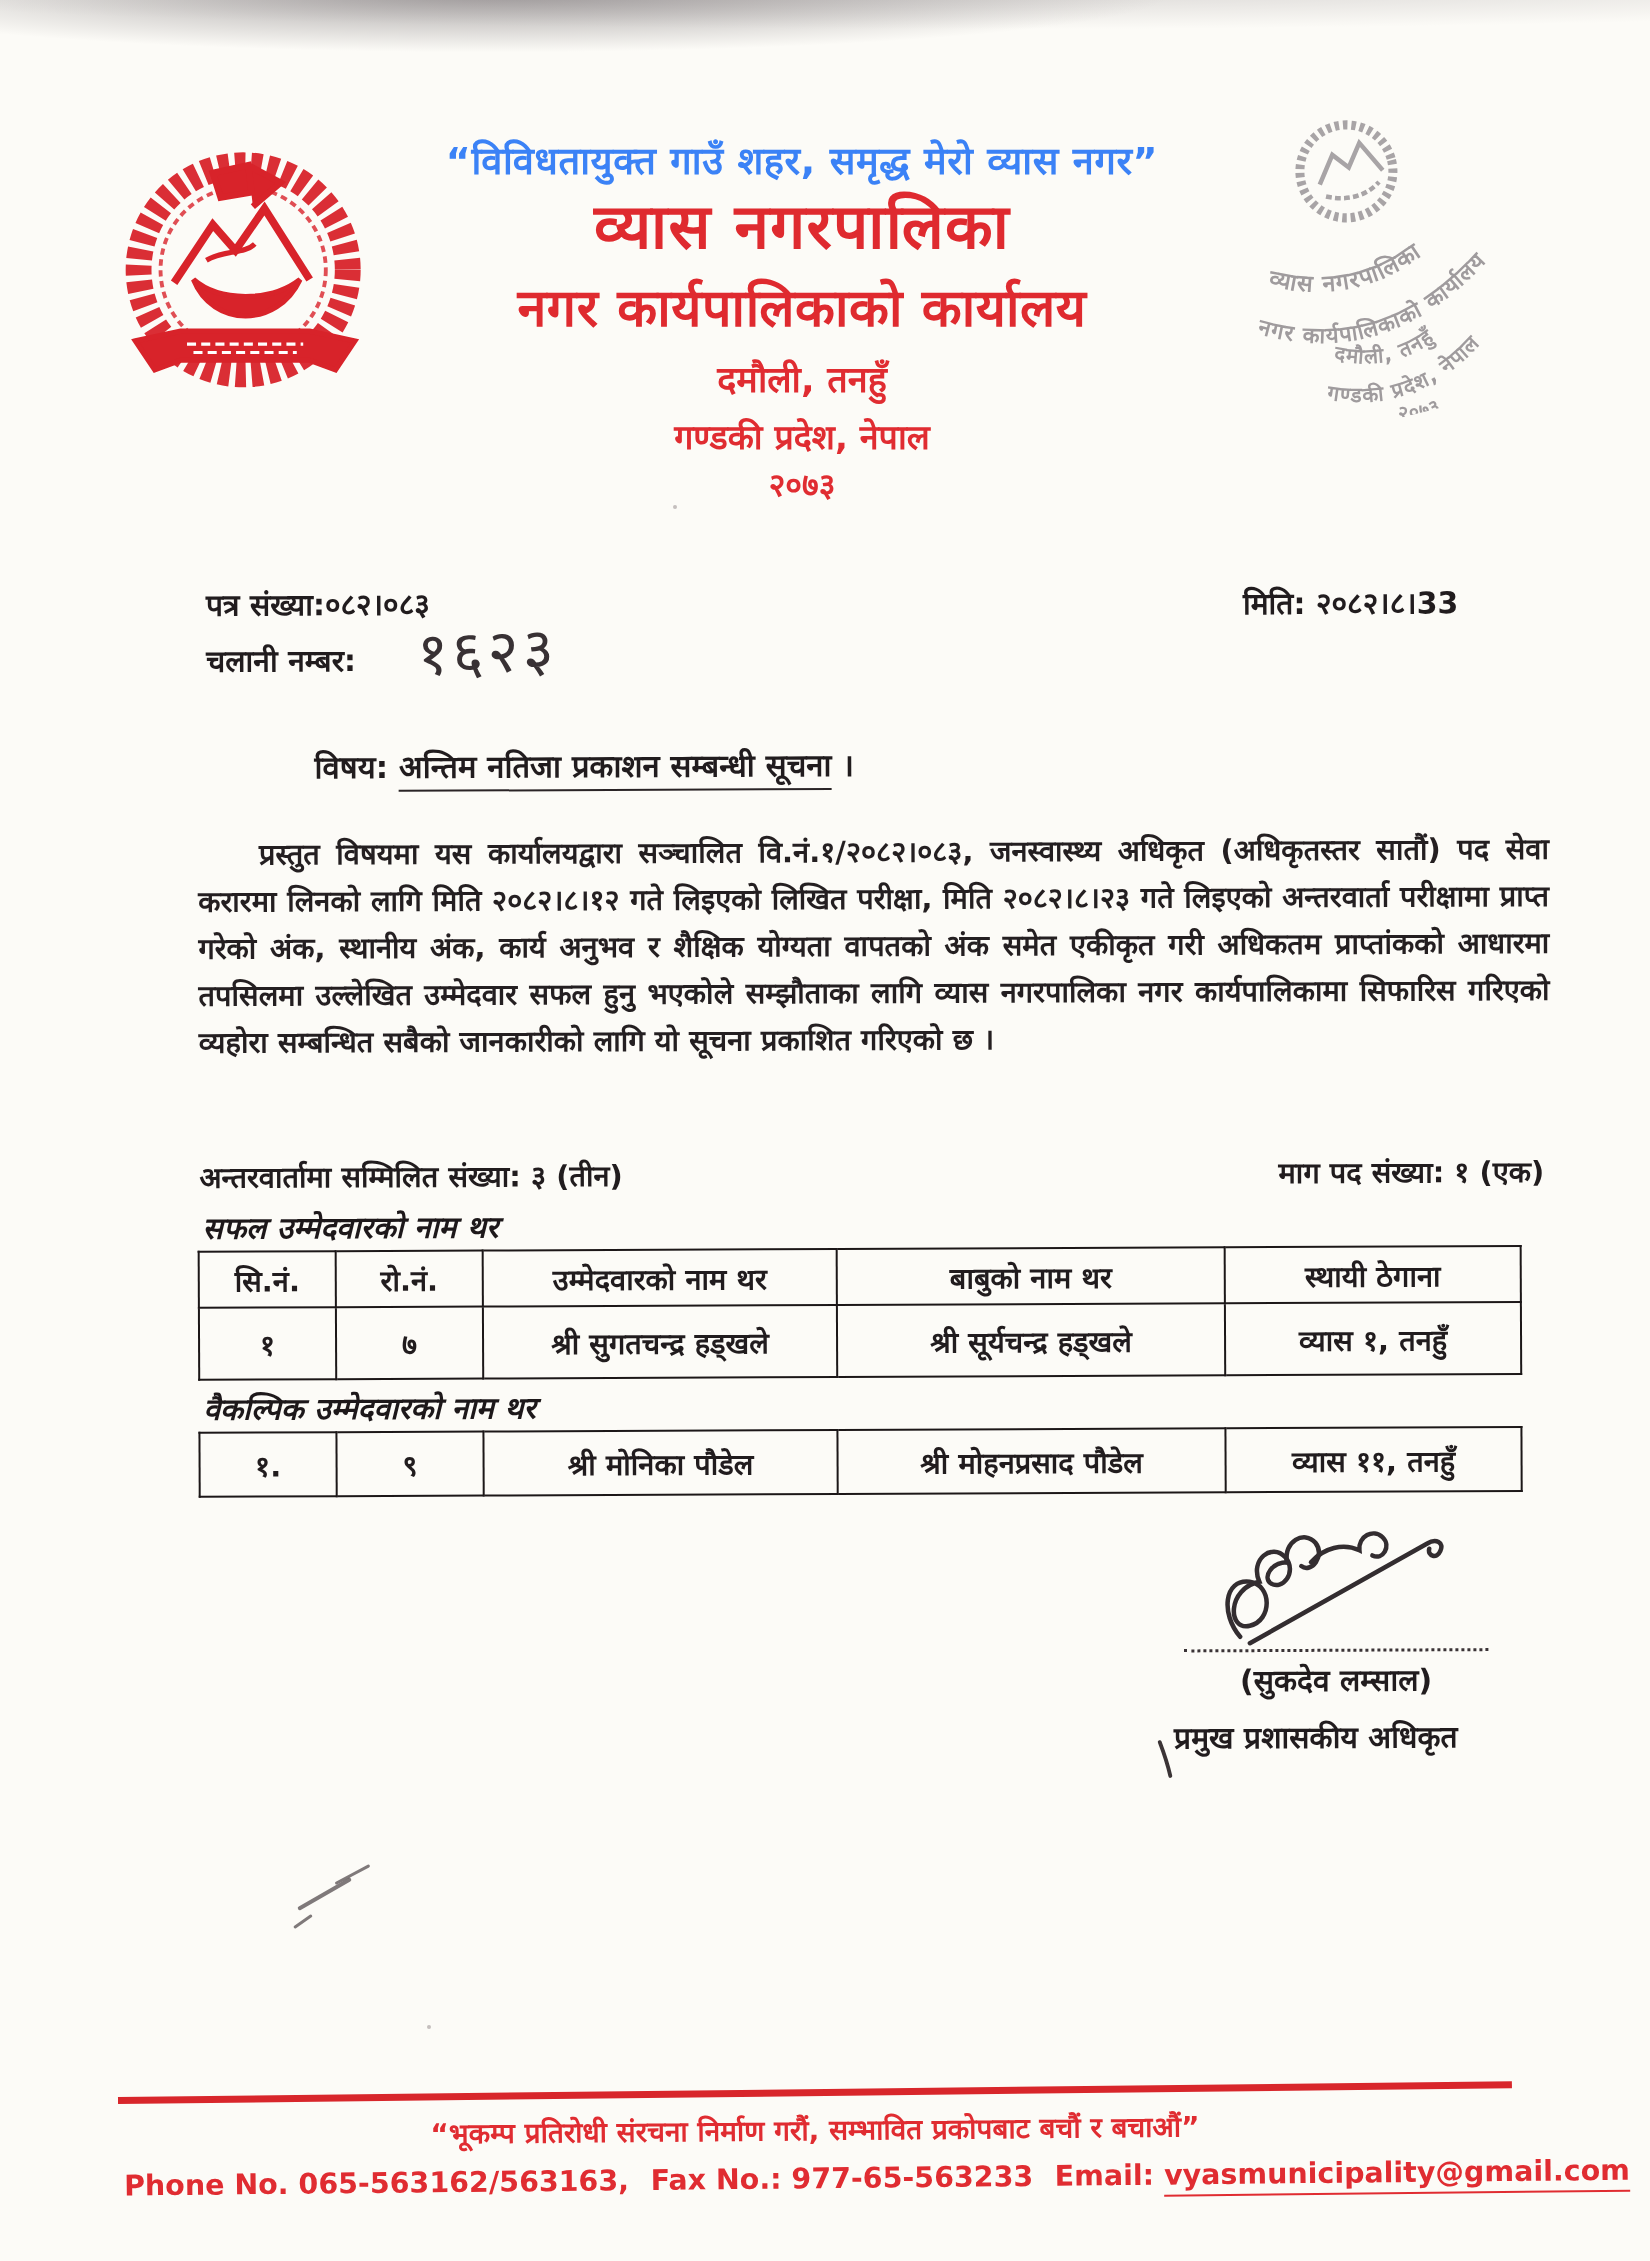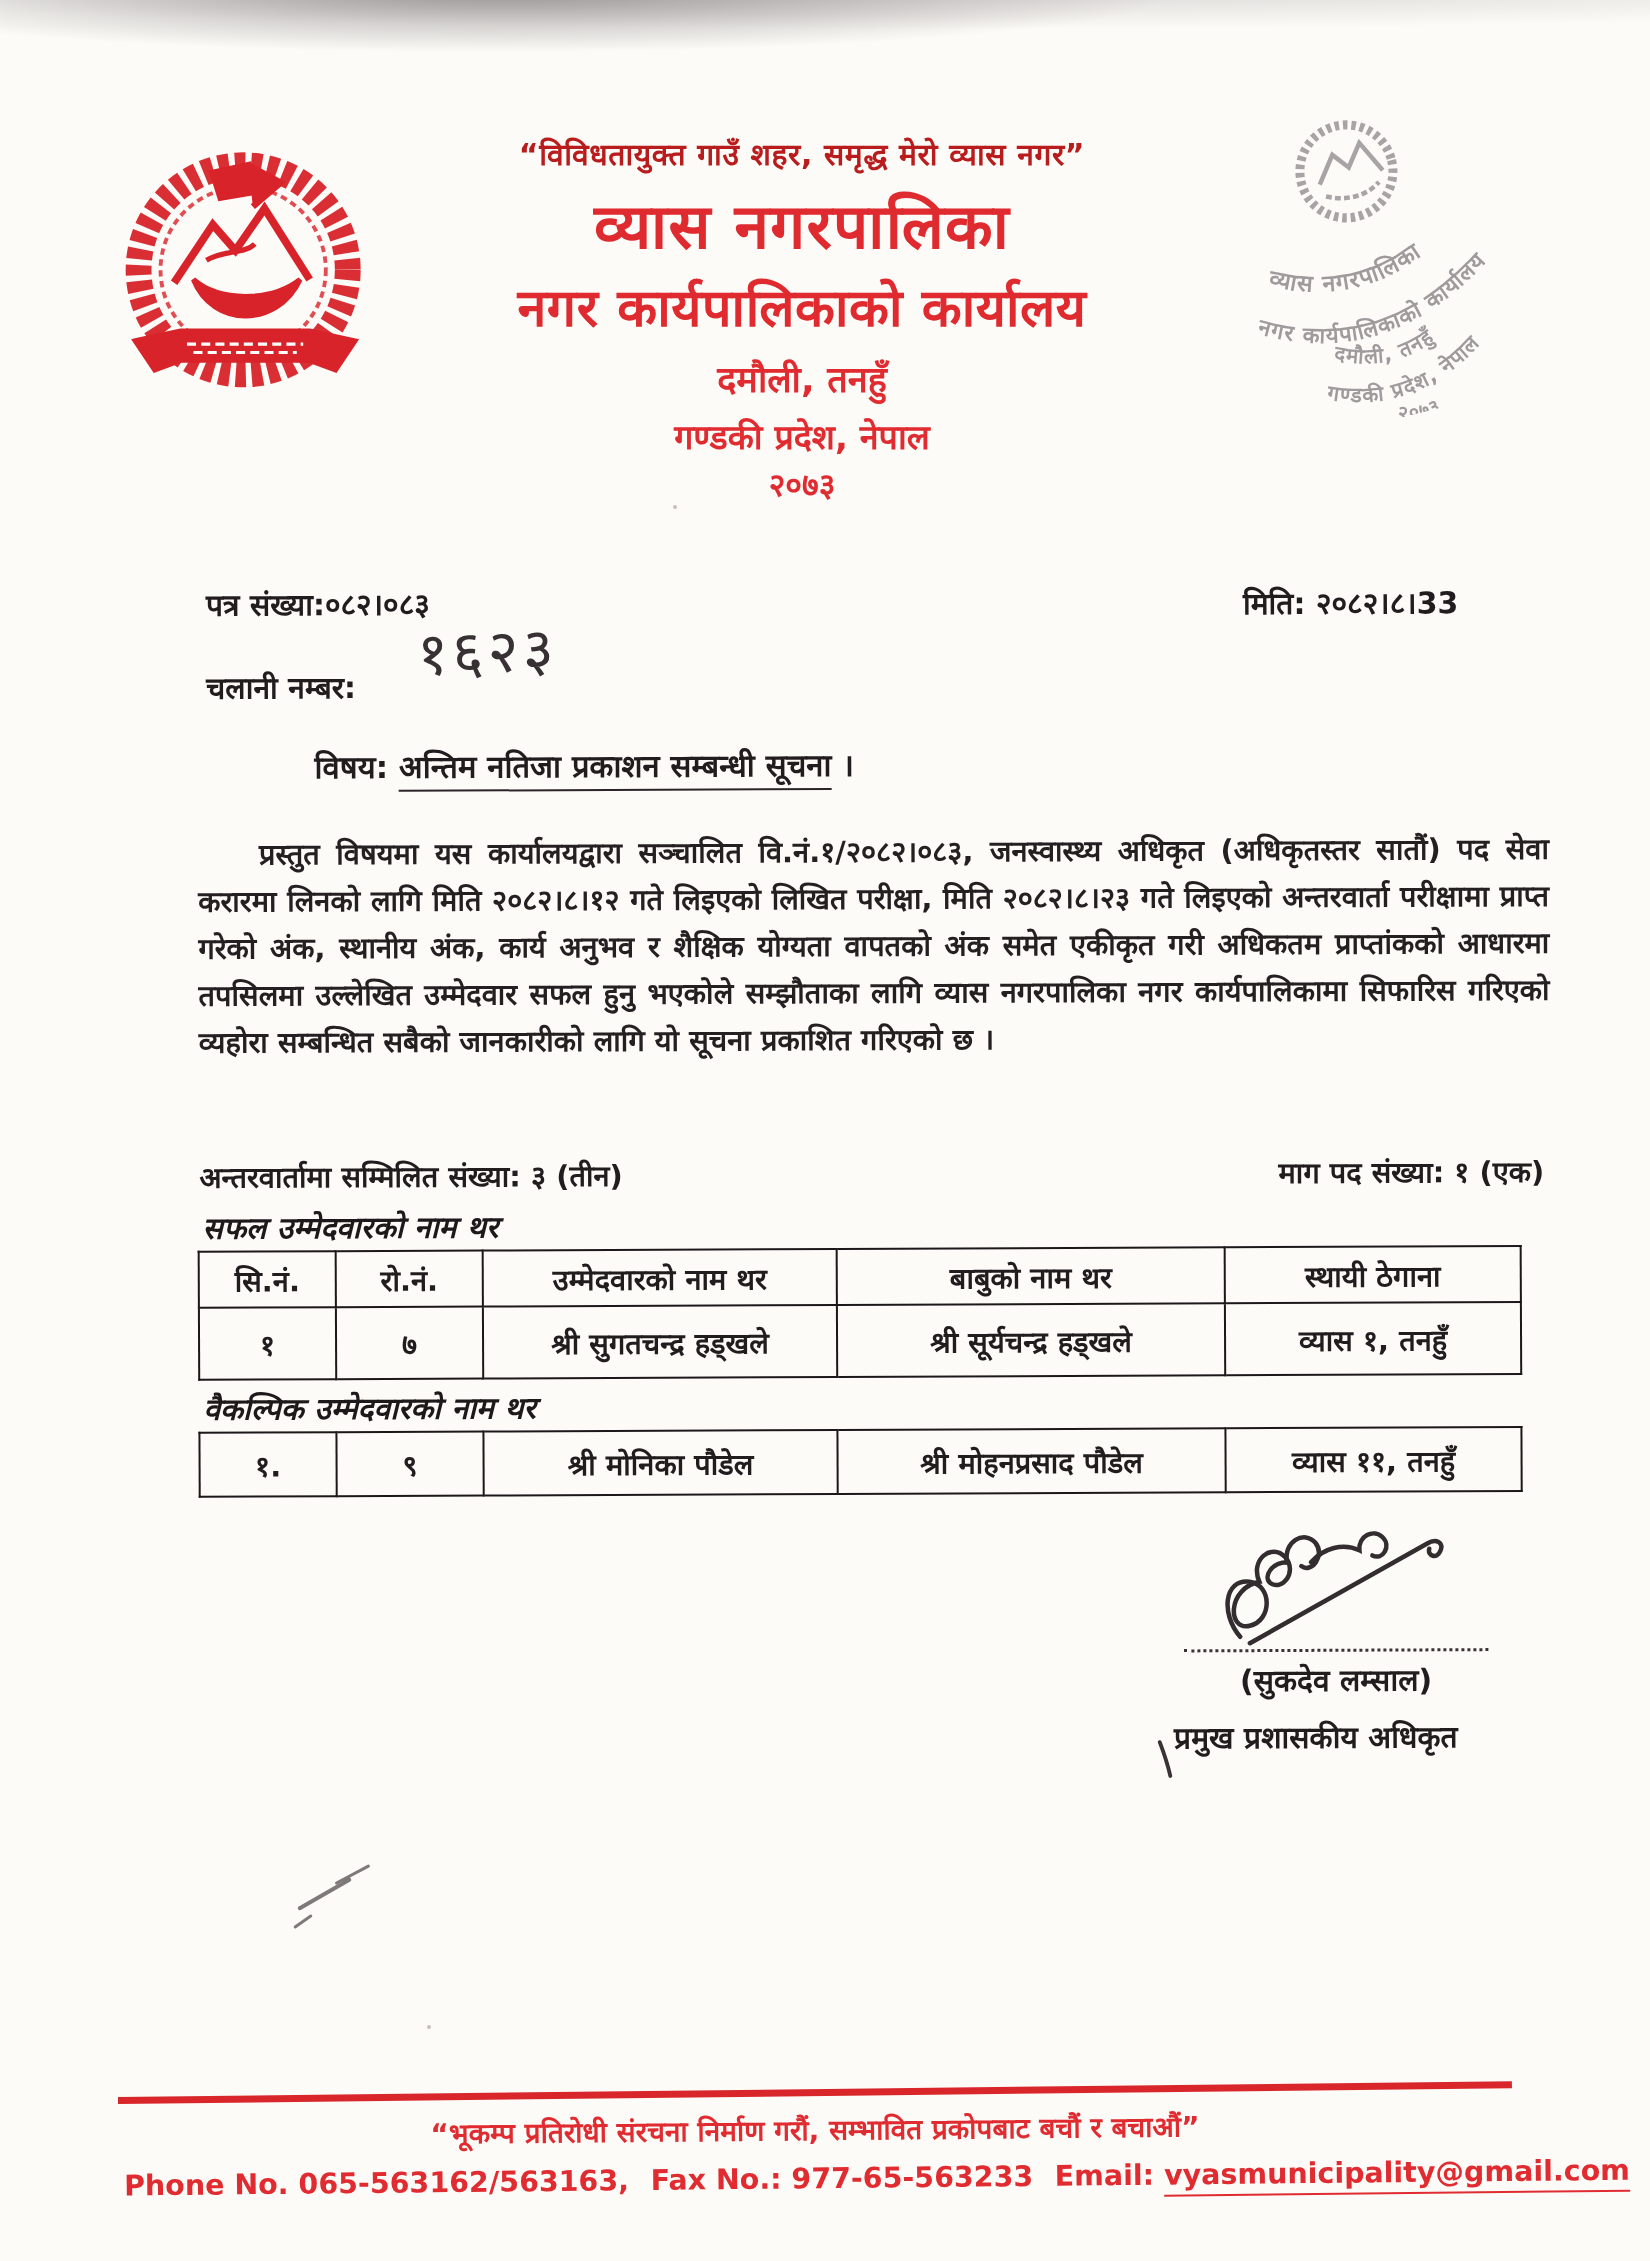--- a/index.html
+++ b/index.html
@@ -17,35 +17,35 @@
     background:
       radial-gradient(ellipse 970px 84px at 492px -6.5px, rgba(95,88,92,.55), transparent 70%),
       radial-gradient(ellipse 1682px 65px at 970px -19.4px, rgba(120,112,116,.30), transparent 75%);
     pointer-events:none;
   }
   .pencil-mark{position:absolute;background:#4a4144;border-radius:1.9px;opacity:.7;}
   .speck{position:absolute;background:#8d8386;border-radius:50%;opacity:.5;}
 
   
   .letterhead{position:absolute;left:233px;top:0;width:1138px;text-align:center;}
-  .slogan-top{position:absolute;left:0;top:133px;width:1138px;font-size:30px;font-weight:700;color:#b91c1c;letter-spacing:0.6px;}
+  .slogan-top{position:absolute;left:0;top:133px;width:1138px;font-size:38px;font-weight:700;color:#3b82f6;letter-spacing:0.6px;}
   .org-title{position:absolute;left:0;top:182px;width:1138px;font-size:62px;font-weight:800;color:#df2a2f;letter-spacing:1.3px;}
   .org-office{position:absolute;left:0;top:270px;width:1138px;font-size:52px;font-weight:800;color:#df2a2f;letter-spacing:0.6px;}
   .org-place{position:absolute;left:0;top:354px;width:1138px;font-size:36px;font-weight:800;color:#e02c31;}
   .org-province{position:absolute;left:0;top:413px;width:1138px;font-size:34px;font-weight:800;color:#e02c31;}
   .org-year{position:absolute;left:0;top:462px;width:1138px;font-size:32px;font-weight:800;color:#e02c31;}
 
   .logo{position:absolute;left:116px;top:147px;width:255px;height:278px;}
   .stamp{position:absolute;left:1206px;top:91px;width:323px;height:330px;transform:rotate(-14deg);opacity:.82;}
 
   
   .doc{position:absolute;left:0;top:0;width:1651px;height:2261px;transform:rotate(-0.25deg);transform-origin:825px 1100px;}
 
   .ref-letter-no{position:absolute;left:208px;top:581px;font-size:30px;font-weight:600;}
-  .ref-chalani{position:absolute;left:208px;top:664px;font-size:30px;font-weight:600;}
+  .ref-chalani{position:absolute;left:208px;top:637px;font-size:30px;font-weight:600;}
   .chalani-hand{
     position:absolute;left:419px;top:607px;font-size:60px;font-weight:500;
     font-family:"DejaVu Serif","Liberation Serif",serif;
     transform:rotate(-2deg);color:#383134;letter-spacing:3.9px;
   }
   .ref-date{position:absolute;left:1245px;top:584px;font-size:30px;font-weight:600;}
 
   .subject-line{position:absolute;left:316px;top:743px;font-size:31px;font-weight:700;}
   .subject-underline{border-bottom:2.6px solid #2a2426;padding-bottom:5.2px;}
 

